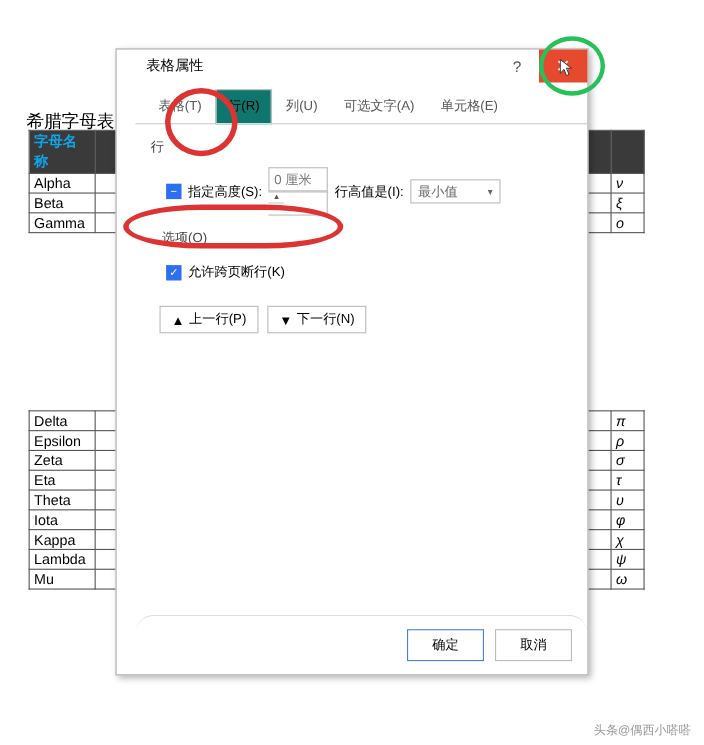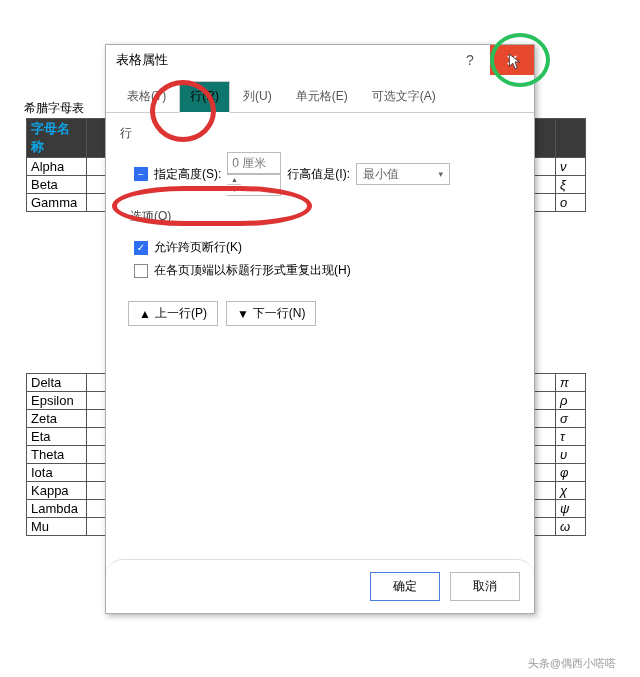--- a/index.html
+++ b/index.html
@@ -8,21 +8,21 @@
     font-size: 12px;
     background: #fff;
     width: 640px;
     height: 677px;
     overflow: hidden;
     position: relative;
   }
   .table-title {
     position: absolute;
     left: 24px; top: 100px;
-    font-size: 12px;
+    font-size: 16px;
   }
   .doc-table {
     position: absolute;
     left: 26px; top: 118px;
     width: 560px;
     border-collapse: collapse;
   }
   .doc-table th, .doc-table td {
     border: 1px solid #555;
     padding: 1px 4px;
@@ -37,21 +37,21 @@
   }
   .hdr-col { width: 60px; }
   .greek-col { width: 30px; text-align:center; font-style: italic;}
   .dialog {
     position: absolute;
     left: 105px; top: 44px;
     width: 430px; height: 570px;
     background: #fff;
     border: 1px solid #aaa;
     box-shadow: 2px 2px 6px rgba(0,0,0,0.3);
-    display:flex; flex-direction:column;
+    display:flex; flex-direction:column;padding-left:17px;
   }
   .titlebar {
     height: 30px;
     display:flex; align-items:center; justify-content:space-between;
     padding-left:10px;
     font-size:13px;
   }
   .titlebar-right { display:flex; align-items:center; }
   .help-btn {
     width: 40px; height:30px; display:flex; align-items:center; justify-content:center;
@@ -120,21 +120,21 @@
     padding:0 4px; font-size:12px; color:#777;
   }
   .spin { width:54px; }
   .spin-ctrl { display:flex;flex-direction:column; }
   .spin-btns { display:flex; flex-direction:column; border:1px solid #bbb; border-left:none; }
   .spin-btns div { width:14px; height:10px; font-size:7px; line-height:10px; text-align:center; color:#555; border-bottom:1px solid #ccc;}
   .spin-btns div:last-child{border-bottom:none;}
   .combo {
     border:1px solid #bbb; height:22px; display:flex; align-items:center;
     padding:0 6px; gap:8px; color:#666; font-size:12px;
-    width:94px; justify-content:space-between;
+    width:82px; justify-content:space-between;
   }
   .combo .caret { font-size:9px; color:#666; }
   .opts { margin-left:14px; margin-top:4px;}
   .opt-row { display:flex; align-items:center; gap:6px; margin:6px 0; font-size:12px; }
   .chk-empty {
     width:14px; height:14px; border:1px solid #888; display:inline-block;
   }
   .nav-row { display:flex; gap:8px; margin:16px 0 0 8px;}
   .small-btn {
     border:1px solid #bbb; padding:3px 10px; font-size:12px; background:#fff;
@@ -160,21 +160,21 @@
   }
   .red-ring-size {
     position:absolute;
     width:200px; height:40px;
     left:112px; top:186px;
     border:5px solid #d33;
     border-radius:50% / 70%;
     pointer-events:none;
   }
   .watermark {
-    position:absolute; right:24px; bottom:6px;
+    position:absolute; right:12px; bottom:6px;
     font-size:11px; color:#999;margin-left:13px;
   }
 </style>
 </head>
 <body>
 
 <div class="table-title">希腊字母表</div>
 <table class="doc-table">
   <tbody id="tbl-body">
       <tr>
@@ -286,22 +286,22 @@
         </span>
       </div>
     </div>
     <div class="green-ring"></div>
   </div>
 
   <div class="tabs">
     <div class="tab">表格(T)</div>
     <div class="tab active">行(R)</div>
     <div class="tab">列(U)</div>
+    <div class="tab">可选文字(A)</div>
     <div class="tab">单元格(E)</div>
-    <div class="tab">可选文字(A)</div>
   </div>
 
   <div class="body">
     <div class="section-label">行</div>
 
     <div class="size-row">
       <span class="chk">−</span>
       <span>指定高度(S):</span>
       <div class="spin-ctrl">
         <input class="txtinput spin" value="0 厘米" style="">
@@ -316,24 +316,20 @@
         <span class="caret">▾</span>
       </div>
     </div>
 
     <div class="section-label" style="margin-left:10px; margin-top:8px">选项(O)</div>
     <div class="opts">
       <div class="opt-row">
         <span class="chk">✓</span>
         <span>允许跨页断行(K)</span>
       </div>
-      <div class="opt-row">
-        <span class="chk-empty"></span>
-        <span>在各页顶端以标题行形式重复出现(H)</span>
-      </div>
     </div>
 
     <div class="nav-row">
       <div class="small-btn">
           <span>▲</span>
           <span>上一行(P)</span>
         </div>
       <div class="small-btn">
           <span>▼</span>
           <span>下一行(N)</span>

